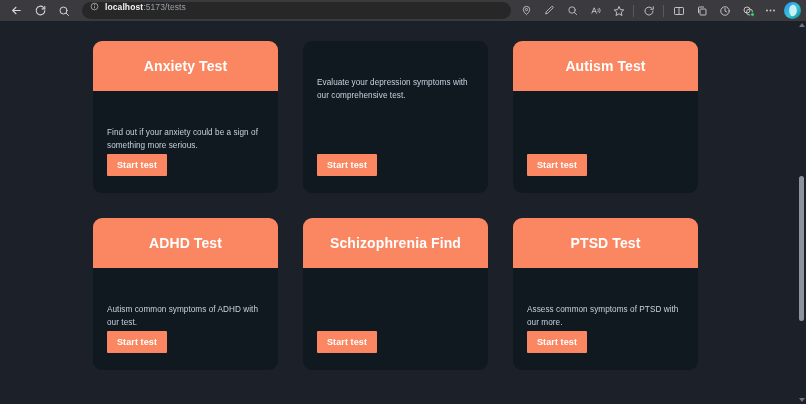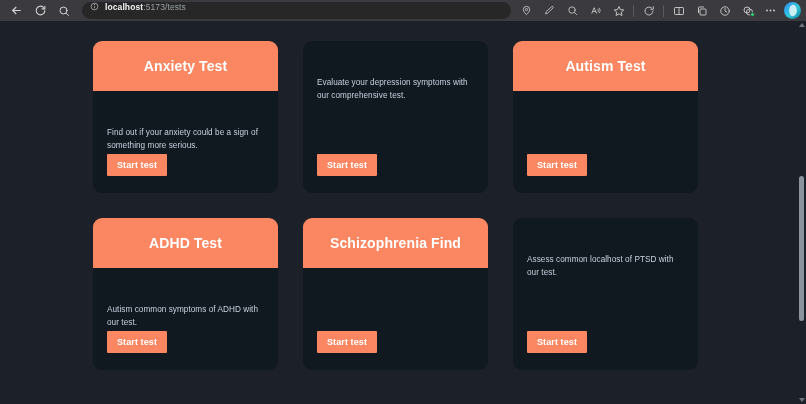--- a/index.html
+++ b/index.html
@@ -372,22 +372,25 @@
     <div class="card row2">
       <div class="card-header">
         <span class="card-title">Schizophrenia Find</span>
       </div>
       <div class="card-body">
         <button class="start-btn">Start test</button>
       </div>
     </div>
 
     <div class="card row2">
-      <div class="card-body">
-        <p class="card-desc">Assess common localhost of PTSD with our test.</p>
+      <div class="card-header">
+        <span class="card-title">PTSD Test</span>
+      </div>
+      <div class="card-body">
+        <p class="card-desc">Assess common symptoms of PTSD with our more.</p>
         <button class="start-btn">Start test</button>
       </div>
     </div>
 
   </div>
 
   <div class="scrollbar">
     <span class="sb-arrow up"></span>
     <span class="sb-thumb"></span>
     <span class="sb-arrow down"></span>

